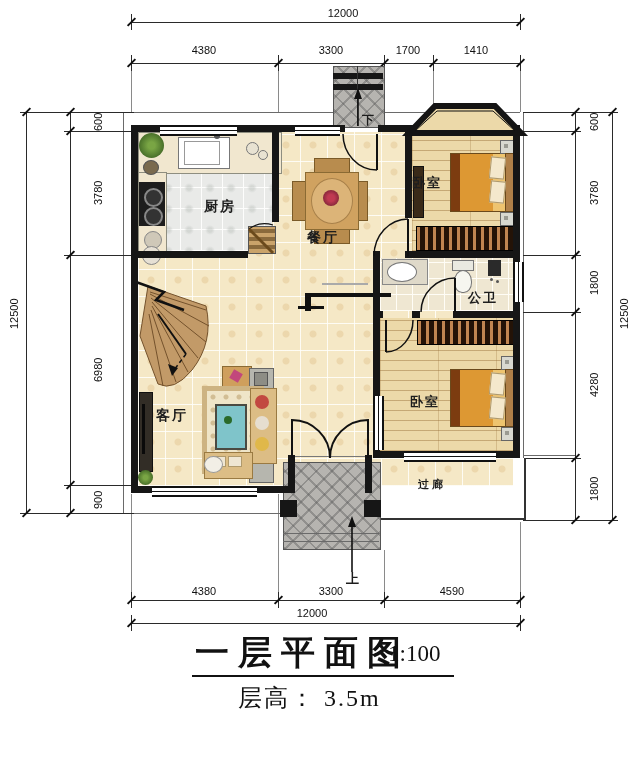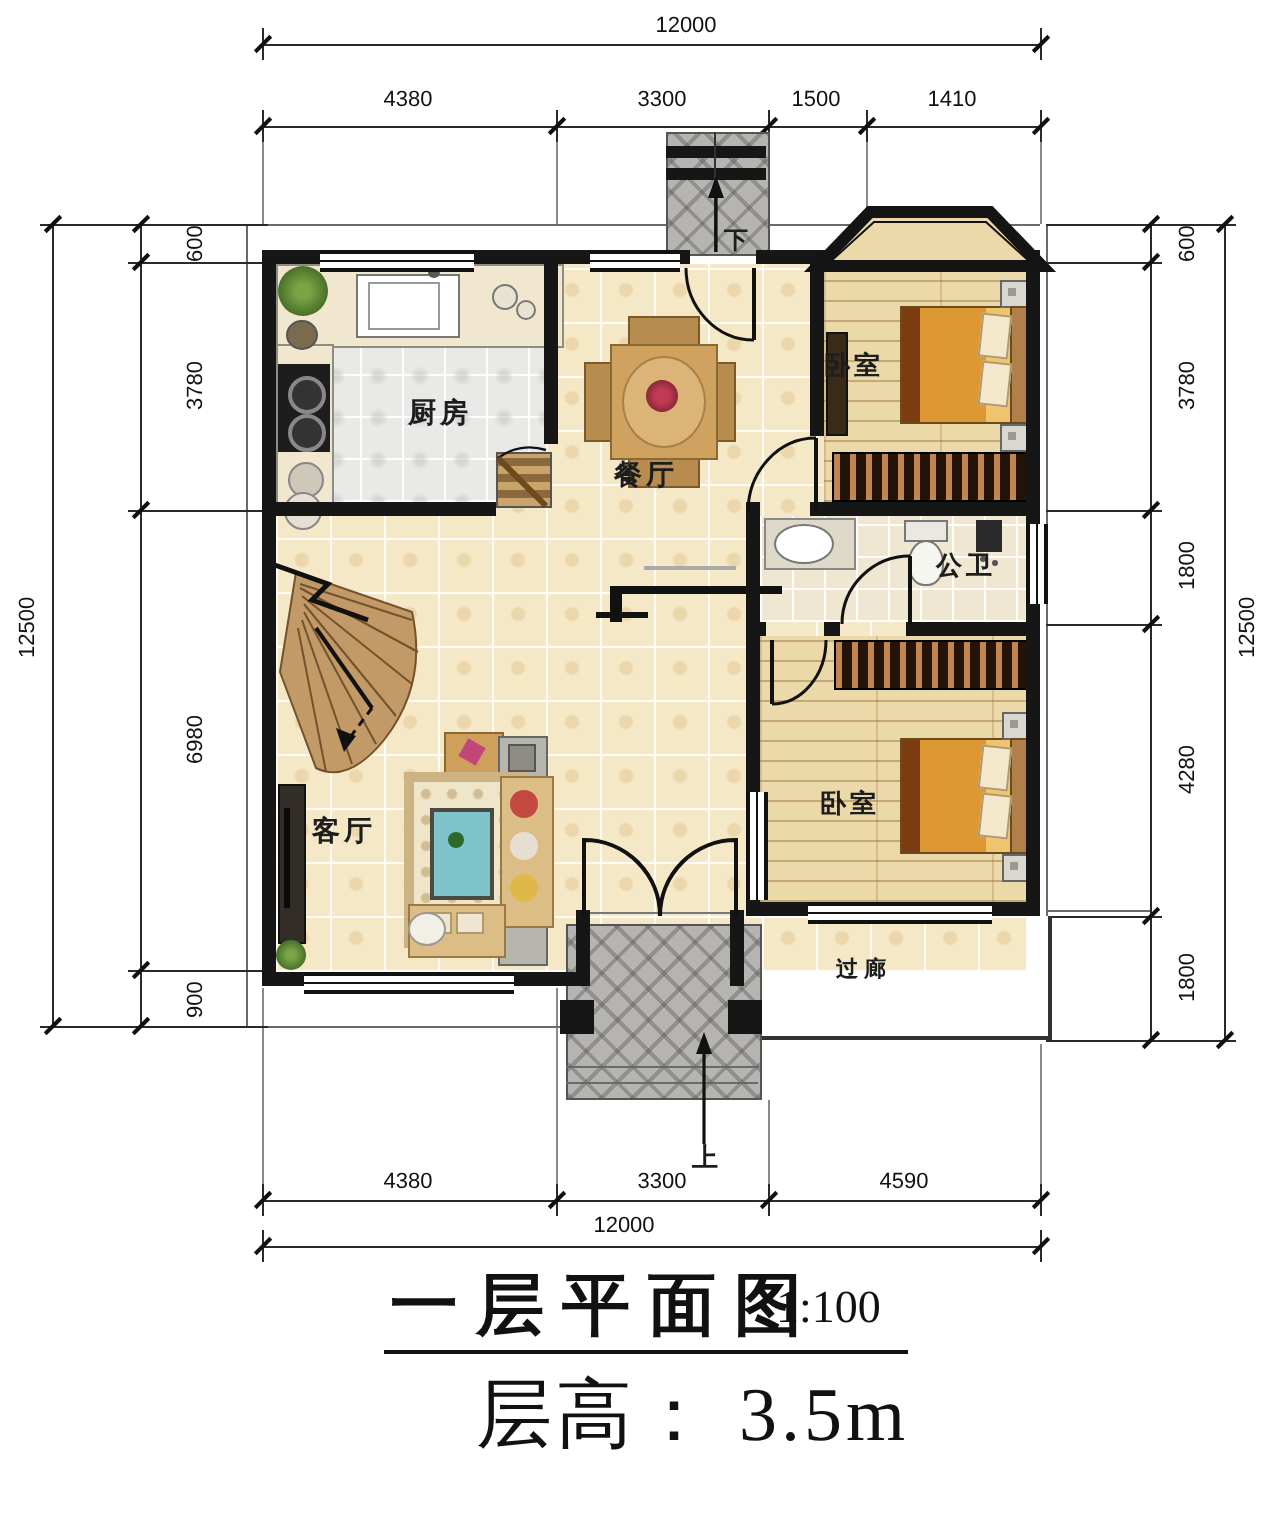--- a/index.html
+++ b/index.html
@@ -65,21 +65,21 @@
   <div class="dline" style="left:384px;top:55px;width:1px;height:16px;"></div>
   <div class="dline" style="left:433px;top:55px;width:1px;height:16px;"></div>
   <div class="dline" style="left:520px;top:55px;width:1px;height:16px;"></div>
   <div class="ext" style="left:131px;top:71px;width:1px;height:41px;"></div>
   <div class="ext" style="left:278px;top:71px;width:1px;height:41px;"></div>
   <div class="ext" style="left:384px;top:71px;width:1px;height:41px;"></div>
   <div class="ext" style="left:433px;top:71px;width:1px;height:41px;"></div>
   <div class="ext" style="left:520px;top:71px;width:1px;height:41px;"></div>
   <div class="dimlabel" style="left:174px;top:44px;width:60px;">4380</div>
   <div class="dimlabel" style="left:301px;top:44px;width:60px;">3300</div>
-  <div class="dimlabel" style="left:378px;top:44px;width:60px;">1500</div>
+  <div class="dimlabel" style="left:378px;top:44px;width:60px;">1700</div>
   <div class="dimlabel" style="left:446px;top:44px;width:60px;">1410</div>
 
   <div class="dline" style="left:131px;top:600px;width:389px;height:1px;"></div>
   <div class="dline" style="left:131px;top:592px;width:1px;height:16px;"></div>
   <div class="dline" style="left:278px;top:592px;width:1px;height:16px;"></div>
   <div class="dline" style="left:384px;top:592px;width:1px;height:16px;"></div>
   <div class="dline" style="left:520px;top:592px;width:1px;height:16px;"></div>
   <div class="ext" style="left:131px;top:494px;width:1px;height:98px;"></div>
   <div class="ext" style="left:278px;top:494px;width:1px;height:98px;"></div>
   <div class="ext" style="left:384px;top:550px;width:1px;height:42px;"></div>
@@ -279,21 +279,21 @@
   <div class="wardrobe" style="left:416px;top:226px;width:97px;height:23px;"></div>
   <div class="roomlabel" style="left:412px;top:174px;font-size:13px;">卧室</div>
 
   <div class="abs" style="left:382px;top:259px;width:44px;height:24px;background:#dfd9c9;border:1px solid #888;z-index:20;"></div>
   <div class="abs" style="left:387px;top:262px;width:28px;height:18px;background:#fff;border:1px solid #777;border-radius:50%;z-index:21;"></div>
   <div class="abs" style="left:452px;top:260px;width:20px;height:9px;background:#e9e9e1;border:1px solid #777;z-index:20;"></div>
   <div class="abs" style="left:454px;top:270px;width:16px;height:21px;background:#f6f6f0;border:1px solid #777;border-radius:50% 50% 45% 45%;z-index:20;"></div>
   <div class="abs" style="left:488px;top:260px;width:13px;height:16px;background:#2a2a2a;z-index:20;"></div>
   <div class="abs" style="left:490px;top:278px;width:3px;height:3px;background:#555;border-radius:50%;z-index:20;"></div>
   <div class="abs" style="left:496px;top:280px;width:3px;height:3px;background:#555;border-radius:50%;z-index:20;"></div>
-  <div class="roomlabel" style="left:468px;top:274px;font-size:13px;">公卫</div>
+  <div class="roomlabel" style="left:468px;top:289px;font-size:13px;">公卫</div>
 
   <div class="wardrobe" style="left:417px;top:320px;width:96px;height:23px;"></div>
   <div class="bed" style="left:450px;top:369px;width:56px;height:56px;"></div>
   <div class="abs" style="left:505px;top:369px;width:8px;height:56px;background:#b08048;border:1px solid #6b4a1c;z-index:21;"></div>
   <div class="pillow" style="left:490px;top:373px;width:13px;height:20px;"></div>
   <div class="pillow" style="left:490px;top:397px;width:13px;height:20px;"></div>
   <div class="nstand" style="left:501px;top:356px;"></div>
   <div class="nstand" style="left:501px;top:427px;"></div>
   <div class="roomlabel" style="left:410px;top:393px;font-size:13px;">卧室</div>
 
@@ -339,15 +339,15 @@
   <div class="abs" style="left:305px;top:293px;width:86px;height:4px;background:#111;z-index:25;"></div>
   <div class="abs" style="left:305px;top:297px;width:6px;height:14px;background:#111;z-index:25;"></div>
   <div class="abs" style="left:298px;top:306px;width:26px;height:3px;background:#111;z-index:25;"></div>
   <div class="abs" style="left:322px;top:283px;width:46px;height:2px;background:#aaa;z-index:25;"></div>
 
   <div class="abs" style="left:295px;top:456px;width:70px;height:1px;background:#777;z-index:34;"></div>
 
   <div class="titletext" style="left:195px;top:630px;font-size:34px;letter-spacing:9px;font-weight:bold;">一层平面图</div>
   <div class="titletext" style="left:388px;top:641px;font-size:23px;">1:100</div>
   <div class="abs" style="left:192px;top:675px;width:262px;height:2px;background:#111;z-index:60;"></div>
-  <div class="titletext" style="left:238px;top:682px;font-size:38px;letter-spacing:2px;">层高： 3.5m</div>
+  <div class="titletext" style="left:238px;top:682px;font-size:24px;letter-spacing:2px;">层高： 3.5m</div>
 
 </div>
 
 </body></html>

